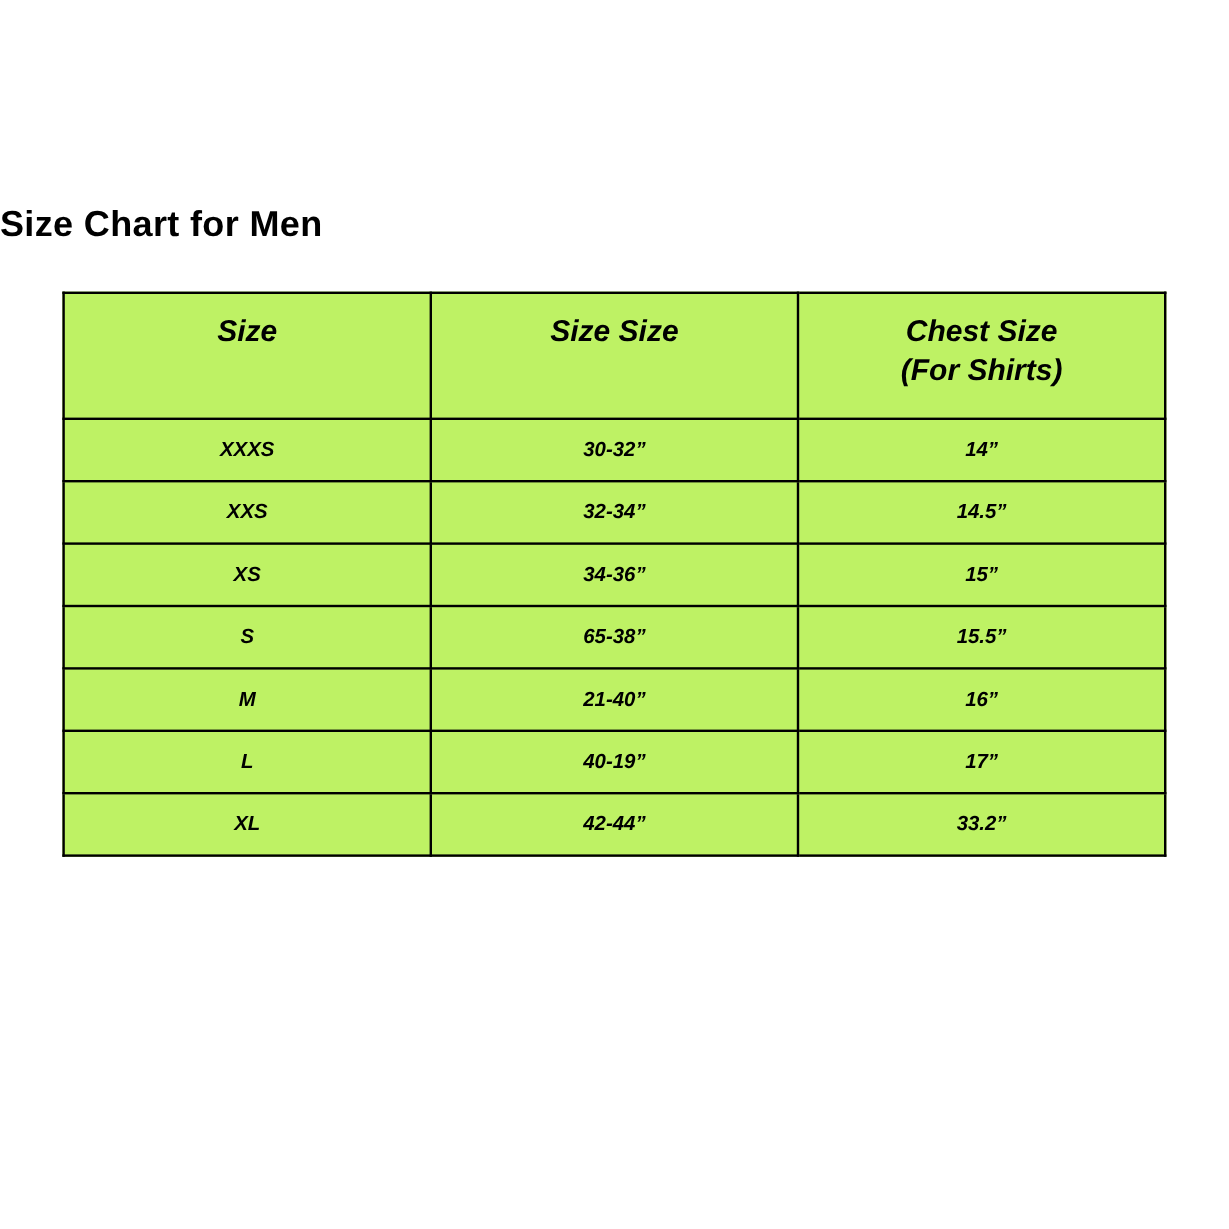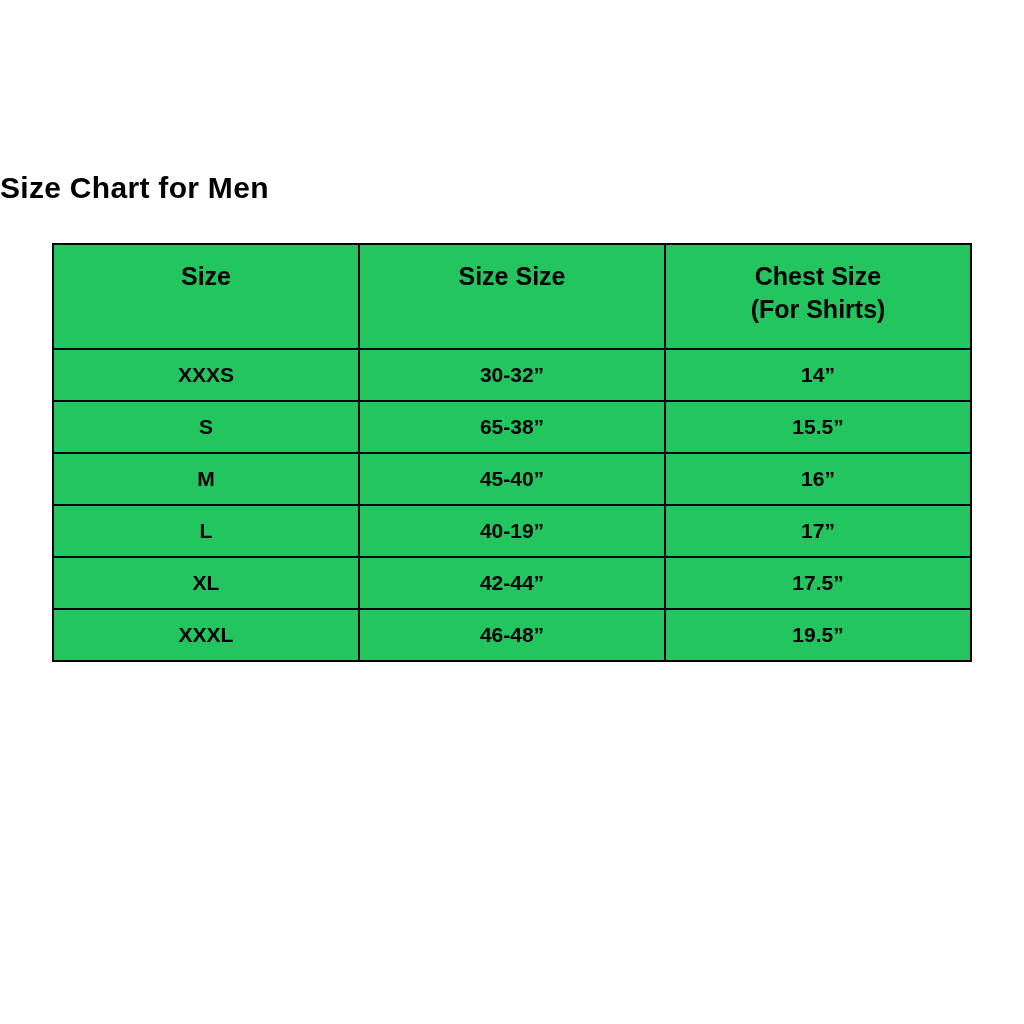--- a/index.html
+++ b/index.html
@@ -25,40 +25,41 @@
     font-weight: bold;
     letter-spacing: 0.3px;
   }
   table.size-chart {
     position: absolute;
     left: 52px;
     top: 243px;
     width: 920px;
     border-collapse: collapse;
     table-layout: fixed;
-    background: #22c55e;
+    background: #bef264;
+    font-style: italic;
   }
   .size-chart th,
   .size-chart td {
     border: 2.5px solid #000000;
     text-align: center;
     font-weight: bold;
     padding: 0;
   }
   .size-chart th {
     height: 88px;
     vertical-align: top;
     padding-top: 15px;
     font-size: 25px;
     line-height: 1.32;
   }
   .size-chart td {
     height: 50px;
     vertical-align: middle;
-    font-size: 21px;
+    font-size: 17px;
   }
 </style>
 </head>
 <body>
 
 <div class="page-title">Size Chart for Men</div>
 
 <table class="size-chart">
   <thead>
     <tr>
@@ -74,38 +75,43 @@
       </th>
     </tr>
   </thead>
   <tbody id="size-rows">
       <tr>
         <td>XXXS</td>
         <td>30-32”</td>
         <td>14”</td>
       </tr>
       <tr>
+        <td>XXS</td>
+        <td>32-34”</td>
+        <td>14.5”</td>
+      </tr>
+      <tr>
+        <td>XS</td>
+        <td>34-36”</td>
+        <td>15”</td>
+      </tr>
+      <tr>
         <td>S</td>
         <td>65-38”</td>
         <td>15.5”</td>
       </tr>
       <tr>
         <td>M</td>
-        <td>45-40”</td>
+        <td>21-40”</td>
         <td>16”</td>
       </tr>
       <tr>
         <td>L</td>
         <td>40-19”</td>
         <td>17”</td>
       </tr>
       <tr>
         <td>XL</td>
         <td>42-44”</td>
-        <td>17.5”</td>
-      </tr>
-      <tr>
-        <td>XXXL</td>
-        <td>46-48”</td>
-        <td>19.5”</td>
+        <td>33.2”</td>
       </tr>
     </tbody>
 </table>
 
 </body></html>

